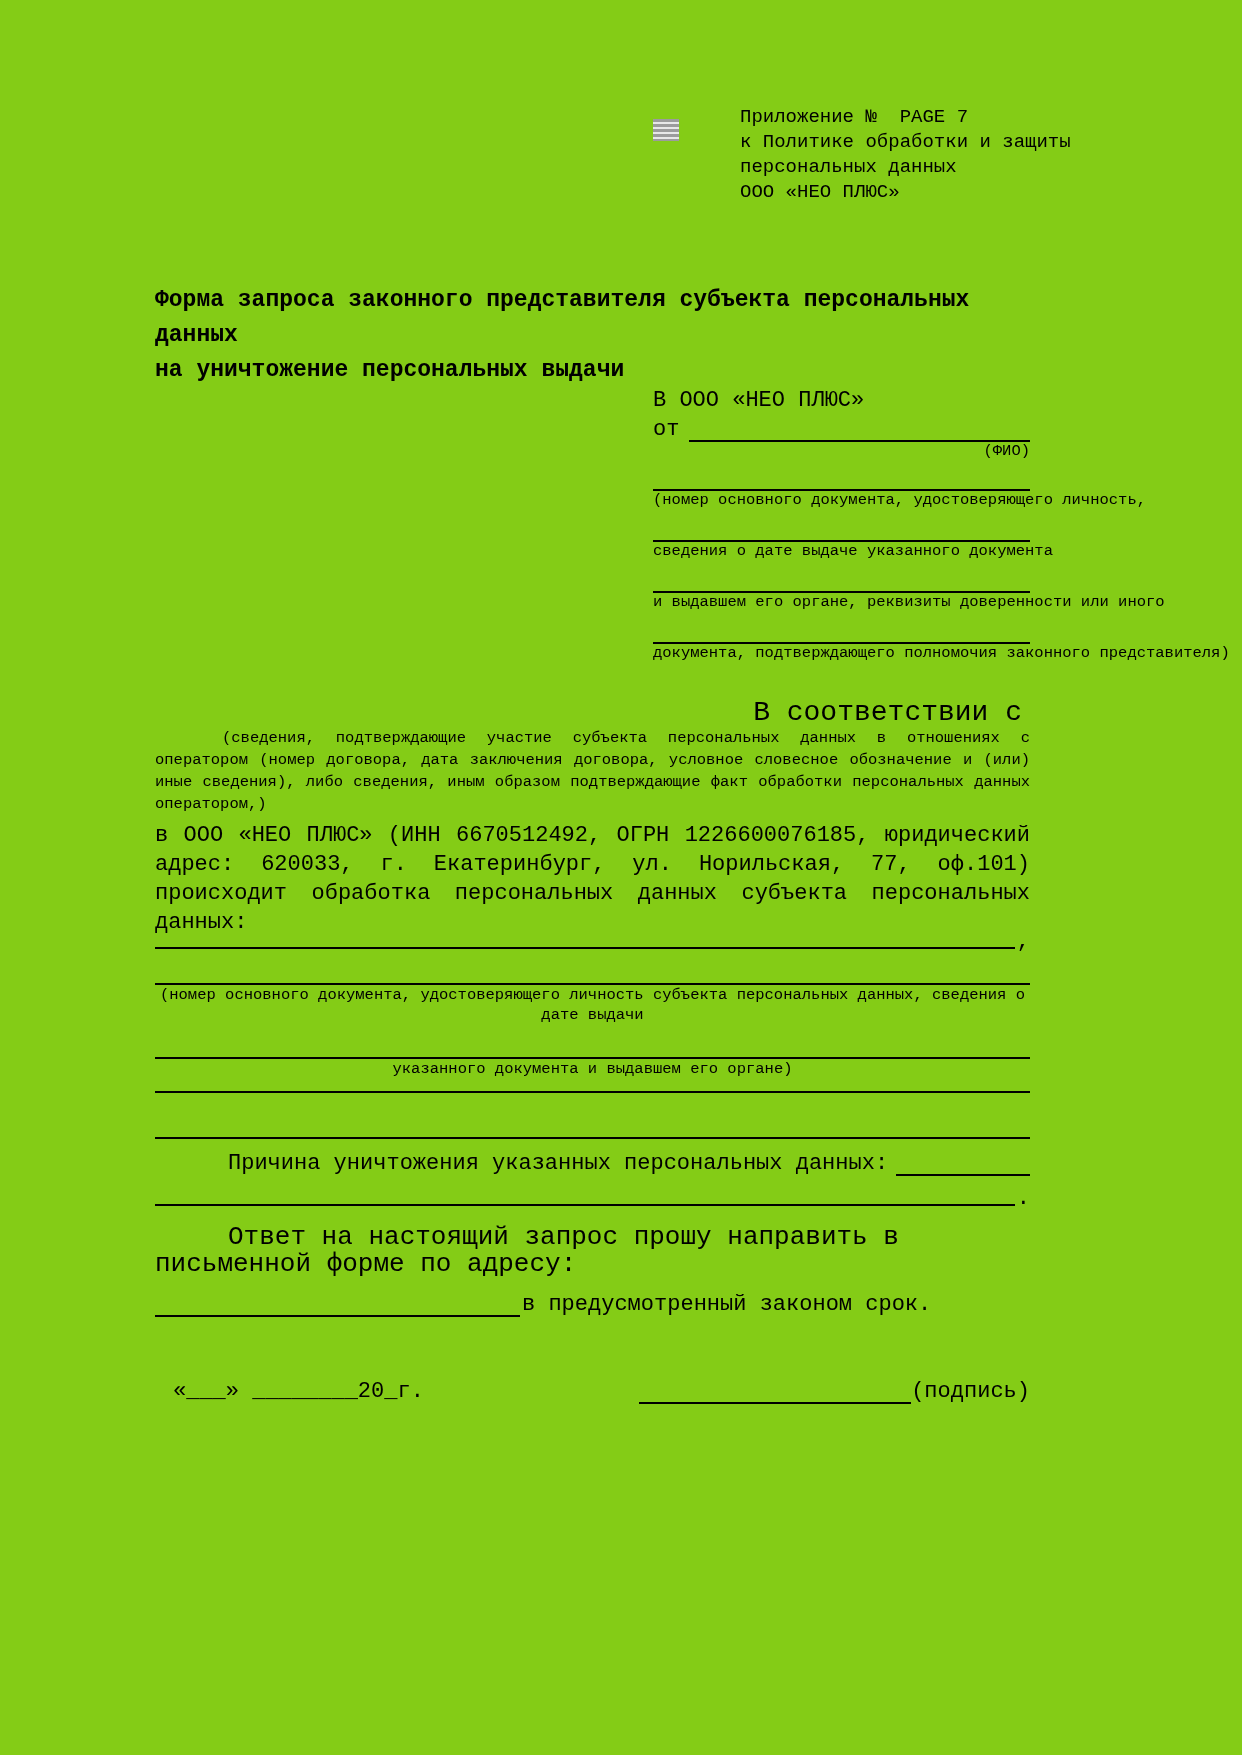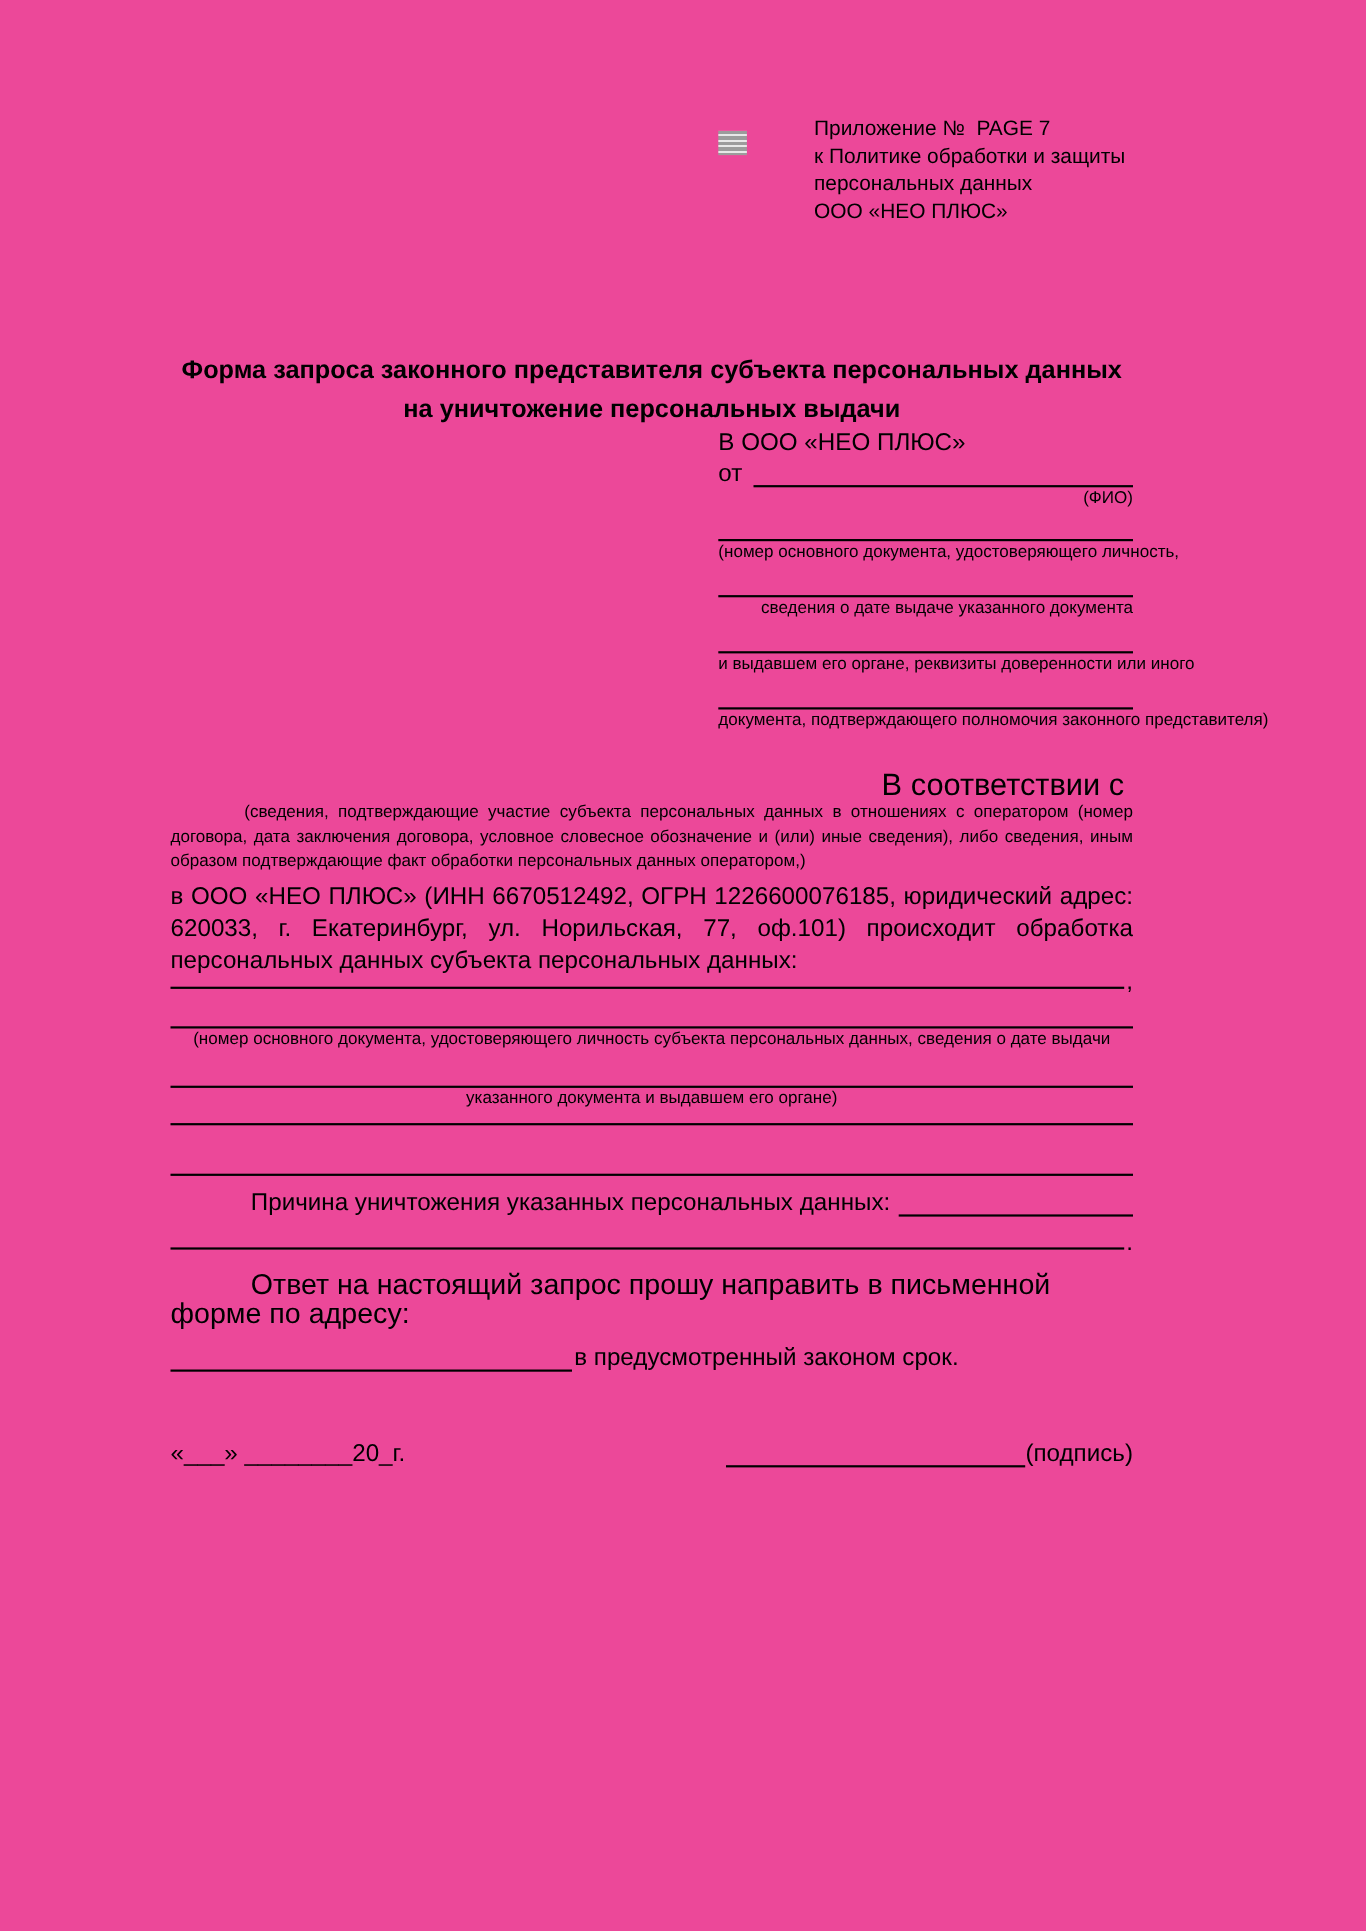--- a/index.html
+++ b/index.html
@@ -1,23 +1,23 @@
 <!DOCTYPE html>
 <html lang="ru"><head>
 <meta charset="utf-8">
 <style>
   * { margin: 0; padding: 0; box-sizing: border-box; }
   html, body { background: #ffffff; }
   .page {
     position: relative;
     width: 1242px;
     height: 1755px;
-    background: #ec4899;
+    background: #84cc16;
     color: #000000;
-    font-family: Liberation Sans, sans-serif;
+    font-family: Liberation Mono, monospace;
     overflow: hidden;
   }
   .content {
     position: relative;
     padding: 0 212px 0 155px; 
   }
 
   
   .header-row { position: relative; margin-top: 105px; min-height: 100px; }
   .obj-icon {
@@ -27,22 +27,22 @@
       to bottom,
       #9c9c9c 0px, #9c9c9c 3px,
       #e8e8e8 3px, #e8e8e8 5px
     );
   }
   .header-text { margin-left: 585px; font-size: 19px; line-height: 25px; }
   .header-text div { white-space: pre; }
 
   
   .title {
-    margin-top: 114px;
-    text-align: center;
+    margin-top: 78px;
+    text-align: left;
     font-weight: bold;
     font-size: 23px;
     line-height: 35px;
   }
 
   
   .recipient { margin-left: 430px; width: 445px; font-size: 22px; }
   .recipient .to-line { margin-left: 68px; line-height: 26px; }
   .from-row { margin-left: 68px; display: flex; align-items: flex-end; height: 28px; }
   .from-row .lbl { padding-right: 10px; }
@@ -98,21 +98,21 @@
   .answer-intro { margin-top: 18px; font-size: 26px; line-height: 27px; text-indent: 73px; }
   .answer-row { display: flex; align-items: flex-end; margin-top: 12px; font-size: 22px; height: 27px; }
   .answer-row .fill { flex: 0 0 365px; height: 25px; }
   .answer-row .suffix { padding-left: 2px; white-space: nowrap; }
 
   
   .footer-row {
     display: flex; justify-content: space-between; align-items: flex-end;
     margin-top: 58px; font-size: 22px; height: 29px;
   }
-  .footer-row .date { white-space: pre; }
+  .footer-row .date { white-space: pre; margin-left: 18px; }
   .sig-group { display: flex; align-items: flex-end; }
   .sig-group .fill { flex: 0 0 272px; height: 27px; }
   .sig-group .cap { white-space: nowrap; }
 </style>
 </head>
 <body>
 
 <div class="page">
   <div class="content">
 

